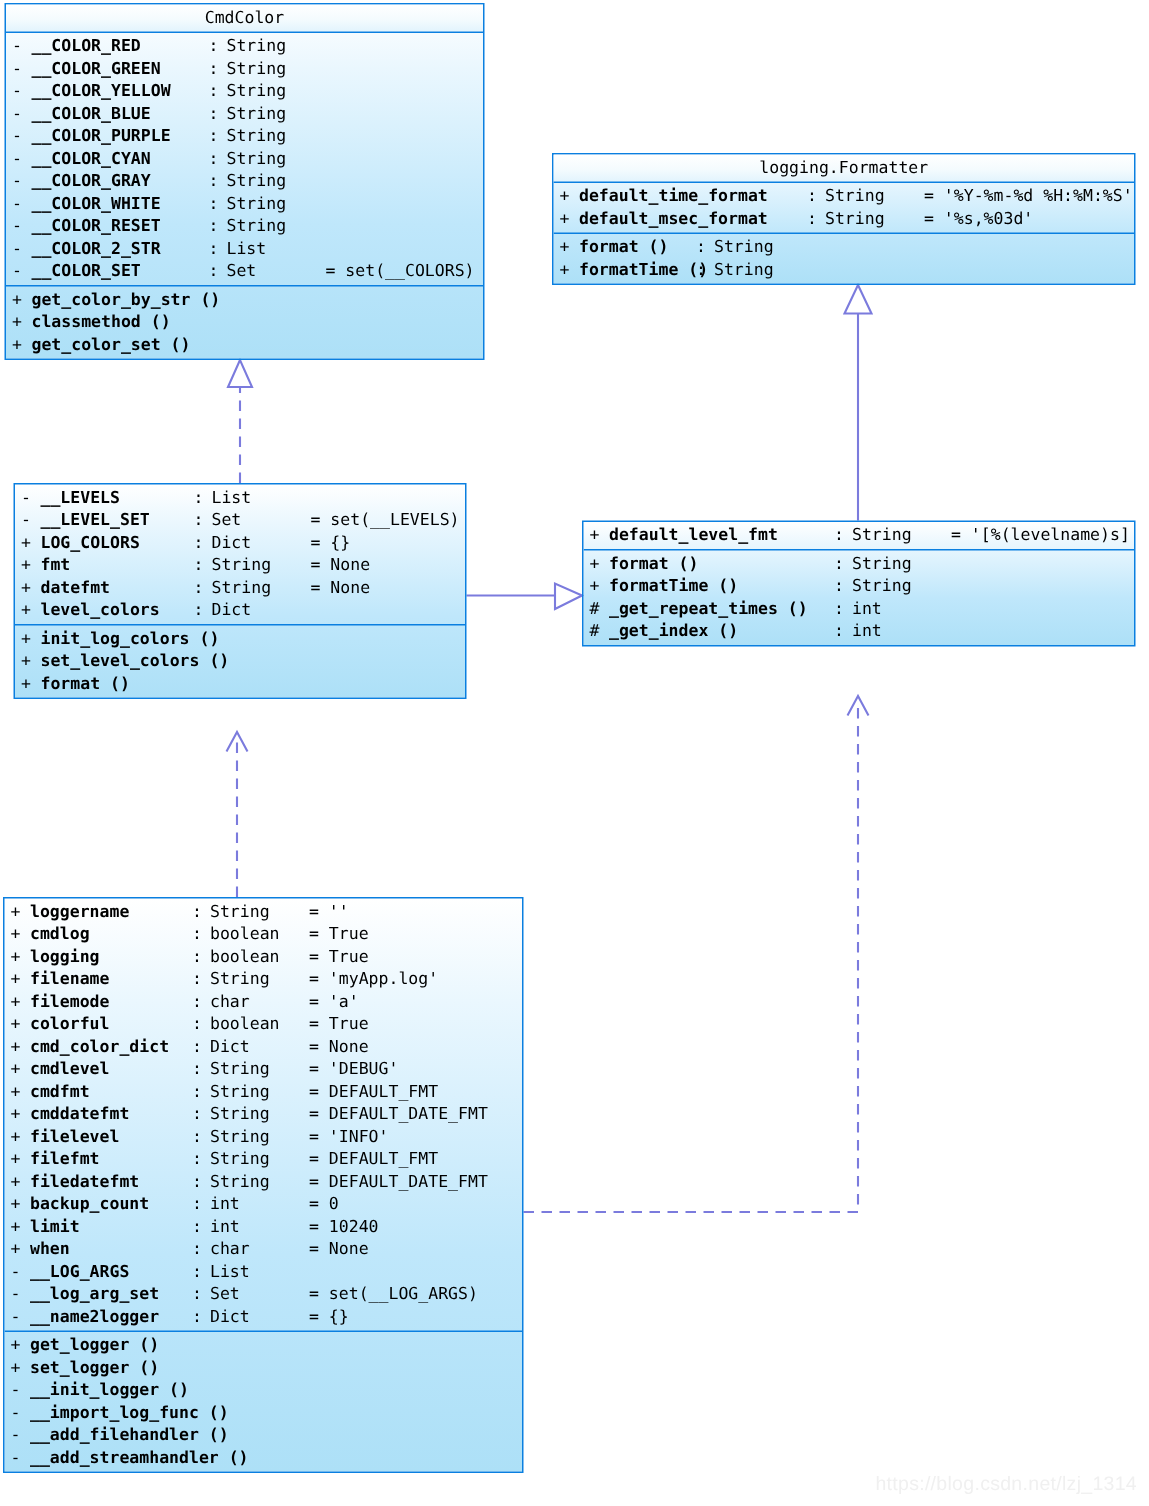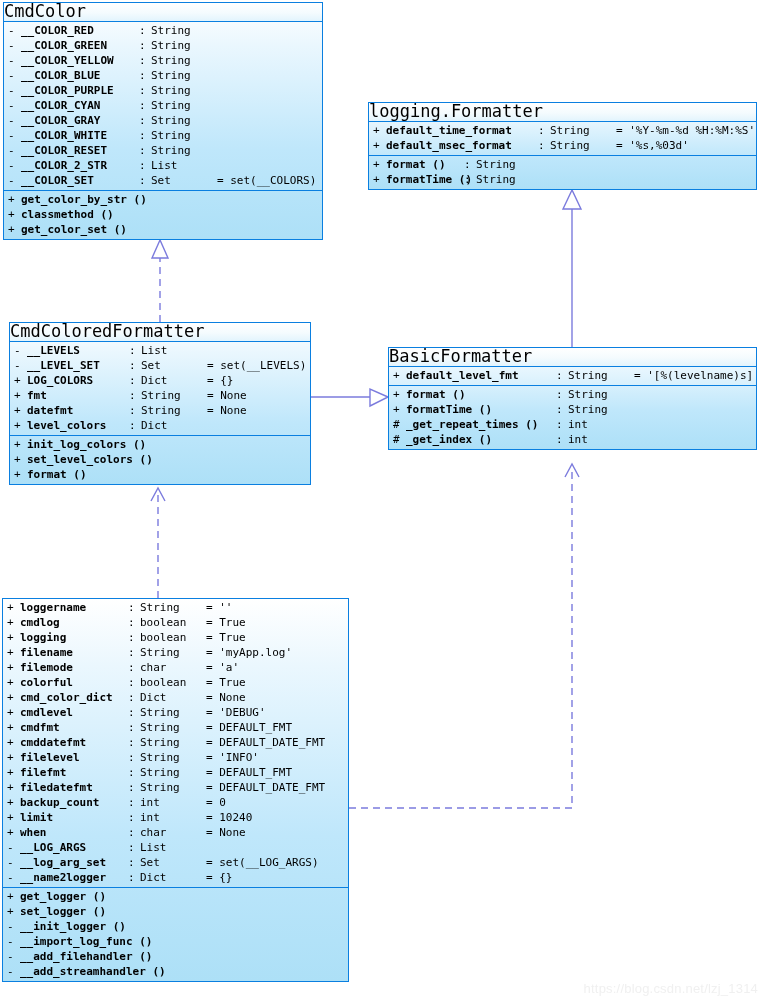--- a/index.html
+++ b/index.html
@@ -18,22 +18,22 @@
 
   
   .uml-class {
     position: absolute;
     box-sizing: border-box;
     border: 1px solid #0a7fe0;
     background: linear-gradient(to bottom, #ffffff 0%, #eaf7fe 18%, #bfe7fb 62%, #ade0f7 100%);
     overflow: hidden;
   }
   .uml-title {
-    text-align: left;
-    font-size: 17px;
+    text-align: center;
+    font-size: 11px;
     line-height: 15px;
     padding: 1px 0 2px 0;
     color: #000000;
     border-bottom: 1px solid #0a7fe0;
     background: linear-gradient(to bottom, #ffffff 0%, #f4fbfe 55%, #e2f4fd 100%);
     white-space: nowrap;
   }
   .uml-compartment {
     padding: 1px 0 2px 0;
   }
@@ -161,38 +161,36 @@
       <div class="member"><span class="m-vis">+</span><span class="m-name">default_time_format</span><span class="m-colon">:</span><span class="m-type">String</span><span class="m-eq">= '%Y-%m-%d %H:%M:%S'</span></div>
       <div class="member"><span class="m-vis">+</span><span class="m-name">default_msec_format</span><span class="m-colon">:</span><span class="m-type">String</span><span class="m-eq">= '%s,%03d'</span></div>
     </div>
   <div class="uml-compartment cols-logfmt-m">
       <div class="member"><span class="m-vis">+</span><span class="m-name">format ()</span><span class="m-colon">:</span><span class="m-type">String</span><span class="m-eq"></span></div>
       <div class="member"><span class="m-vis">+</span><span class="m-name">formatTime ()</span><span class="m-colon">:</span><span class="m-type">String</span><span class="m-eq"></span></div>
     </div>
 </div>
 
 <div class="uml-class cols-ccf" style="left:9px; top:322px; width:302px;">
-  <div class="uml-title">CmdColoredFormatter</div>
   <div class="uml-compartment">
       <div class="member"><span class="m-vis">-</span><span class="m-name">__LEVELS</span><span class="m-colon">:</span><span class="m-type">List</span><span class="m-eq"></span></div>
       <div class="member"><span class="m-vis">-</span><span class="m-name">__LEVEL_SET</span><span class="m-colon">:</span><span class="m-type">Set</span><span class="m-eq">= set(__LEVELS)</span></div>
       <div class="member"><span class="m-vis">+</span><span class="m-name">LOG_COLORS</span><span class="m-colon">:</span><span class="m-type">Dict</span><span class="m-eq">= {}</span></div>
       <div class="member"><span class="m-vis">+</span><span class="m-name">fmt</span><span class="m-colon">:</span><span class="m-type">String</span><span class="m-eq">= None</span></div>
       <div class="member"><span class="m-vis">+</span><span class="m-name">datefmt</span><span class="m-colon">:</span><span class="m-type">String</span><span class="m-eq">= None</span></div>
       <div class="member"><span class="m-vis">+</span><span class="m-name">level_colors</span><span class="m-colon">:</span><span class="m-type">Dict</span><span class="m-eq"></span></div>
     </div>
   <div class="uml-compartment">
       <div class="member"><span class="m-vis">+</span><span class="m-name">init_log_colors ()</span><span class="m-colon"></span><span class="m-type"></span><span class="m-eq"></span></div>
       <div class="member"><span class="m-vis">+</span><span class="m-name">set_level_colors ()</span><span class="m-colon"></span><span class="m-type"></span><span class="m-eq"></span></div>
       <div class="member"><span class="m-vis">+</span><span class="m-name">format ()</span><span class="m-colon"></span><span class="m-type"></span><span class="m-eq"></span></div>
     </div>
 </div>
 
 <div class="uml-class" style="left:388px; top:347px; width:369px;">
-  <div class="uml-title">BasicFormatter</div>
   <div class="uml-compartment cols-bf">
       <div class="member"><span class="m-vis">+</span><span class="m-name">default_level_fmt</span><span class="m-colon">:</span><span class="m-type">String</span><span class="m-eq">= '[%(levelname)s]'</span></div>
     </div>
   <div class="uml-compartment cols-bf-m">
       <div class="member"><span class="m-vis">+</span><span class="m-name">format ()</span><span class="m-colon">:</span><span class="m-type">String</span><span class="m-eq"></span></div>
       <div class="member"><span class="m-vis">+</span><span class="m-name">formatTime ()</span><span class="m-colon">:</span><span class="m-type">String</span><span class="m-eq"></span></div>
       <div class="member"><span class="m-vis">#</span><span class="m-name">_get_repeat_times ()</span><span class="m-colon">:</span><span class="m-type">int</span><span class="m-eq"></span></div>
       <div class="member"><span class="m-vis">#</span><span class="m-name">_get_index ()</span><span class="m-colon">:</span><span class="m-type">int</span><span class="m-eq"></span></div>
     </div>
 </div>

